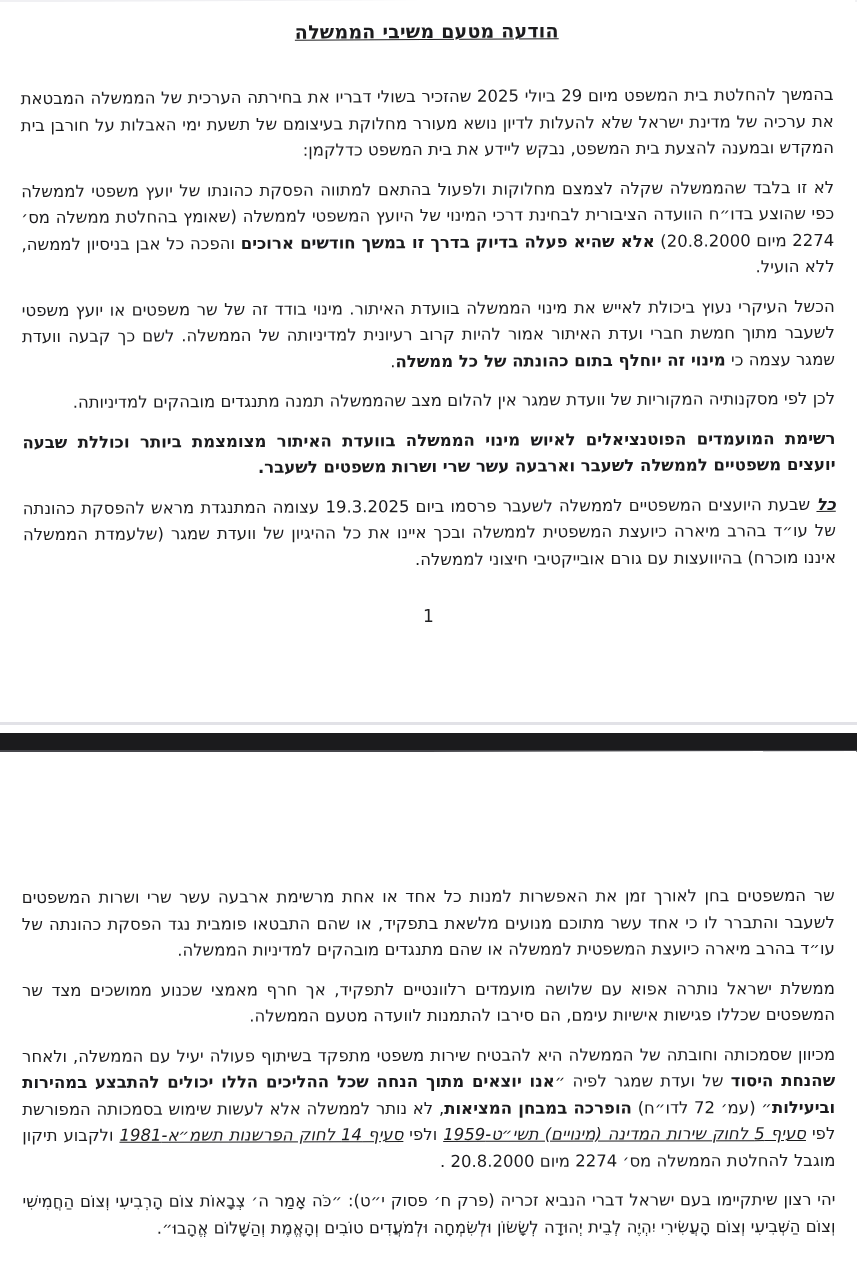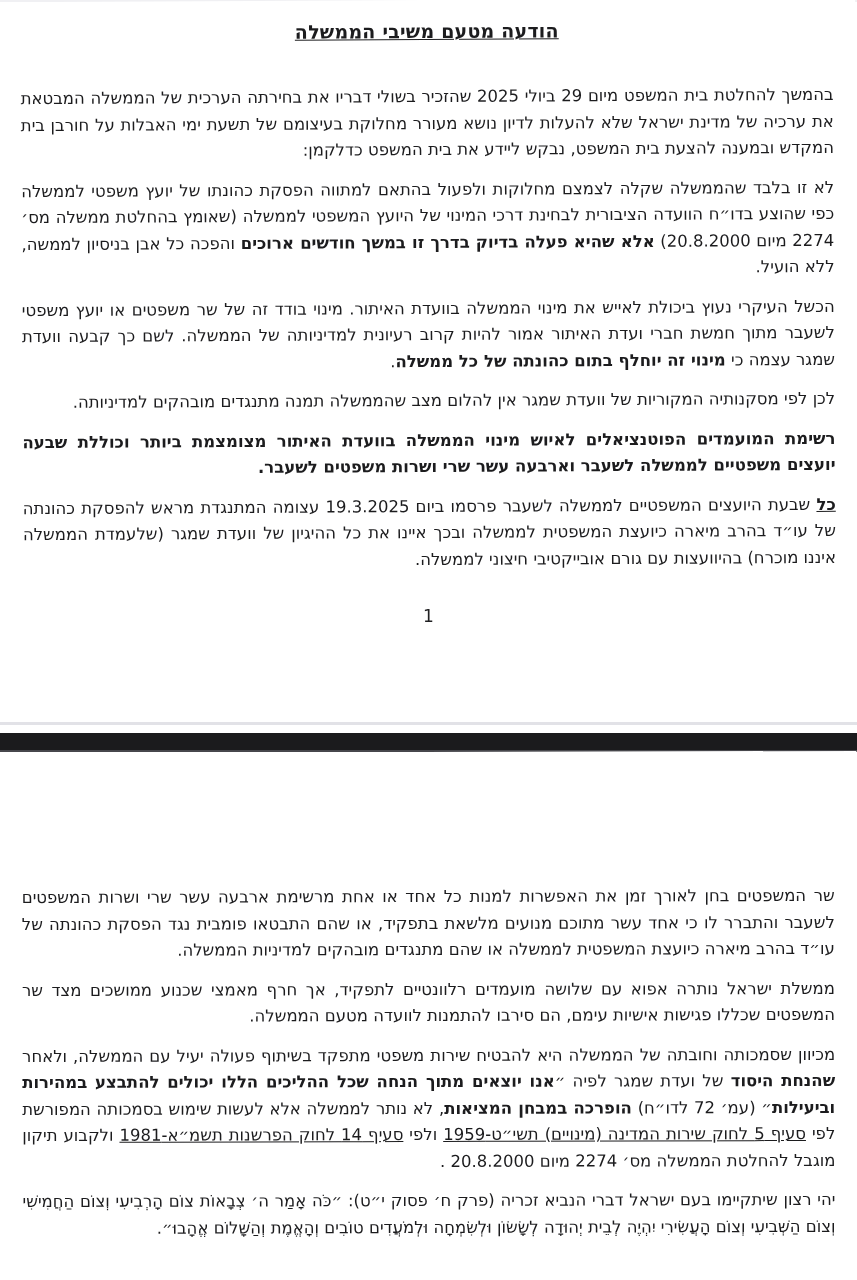--- a/index.html
+++ b/index.html
@@ -15,21 +15,21 @@
   .doc-title{
     text-align:center;font-size:19px;font-weight:bold;text-decoration:underline;
     margin:6px 0 42px 0;letter-spacing:.2px;
   }
   .p{
     text-align:justify;text-justify:inter-word;
     font-size:16.5px;line-height:26.5px;margin:0 0 13px 0;
   }
   .p:last-child{margin-bottom:0;}
   .b{font-weight:bold;}
-  .u{text-decoration:underline;}
+  .u{text-decoration:underline;font-style:italic;}
   .page-number{
     position:absolute;top:606px;left:0;right:0;text-align:center;
     font-size:17px;color:#202022;direction:ltr;
   }
   .page1-bottom-edge{position:absolute;top:722px;left:0;width:857px;height:3px;background:#e2e2e7;}
   .separator-bar{
     position:absolute;top:733px;left:0;width:857px;height:17px;
     background:#1b1b1d;border-bottom:2px solid #47474c;
   }
 </style>

